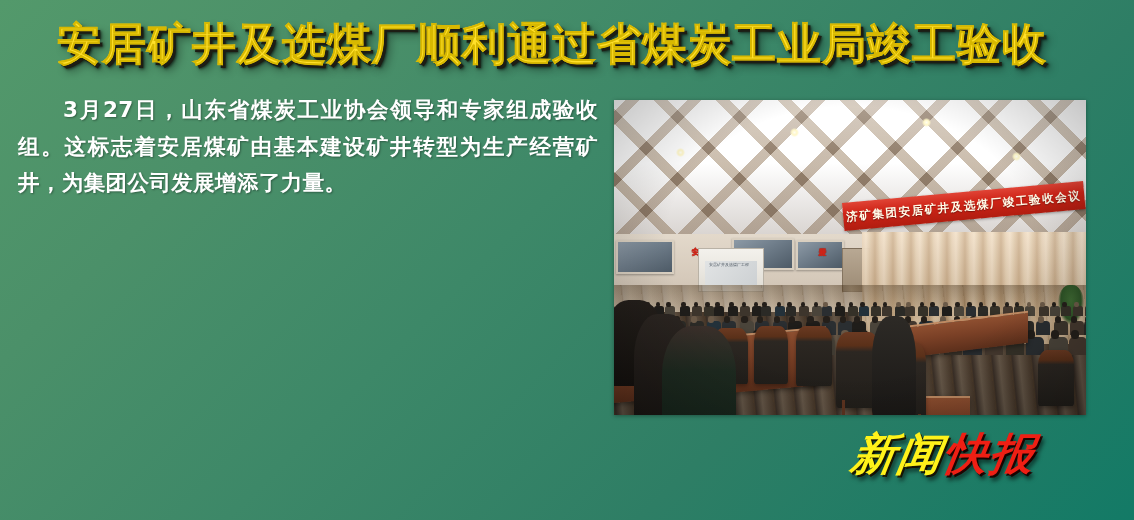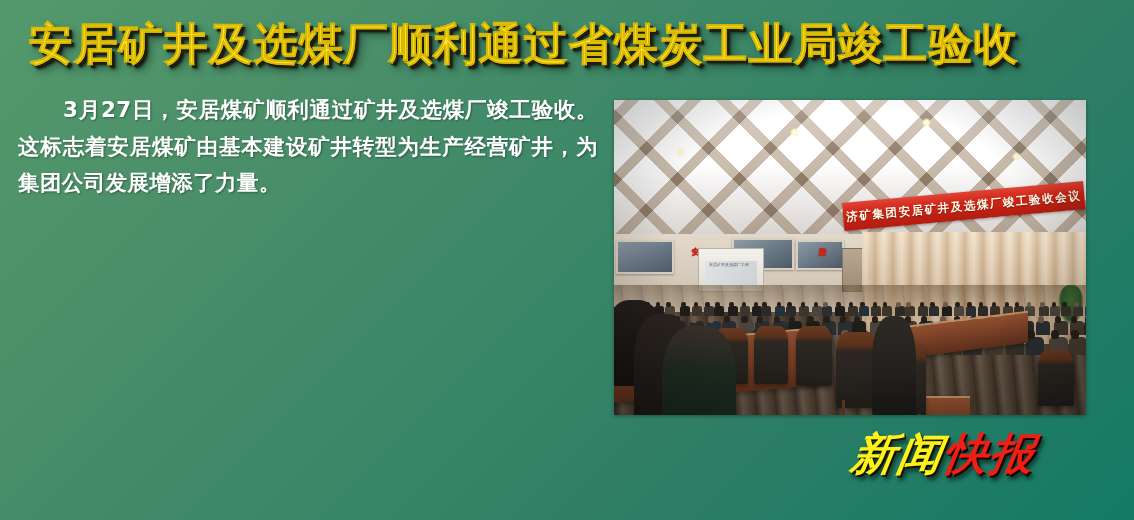--- a/index.html
+++ b/index.html
@@ -18,21 +18,21 @@
   }
 
   
   #title-bar {
     position: absolute;
     left: 0; top: 8px;
     width: 1047px;
     height: 72px;
     display: flex;
     align-items: center;
-    justify-content: center;
+    justify-content: flex-end;
   }
   #title-text {
     font-size: 44px;
     font-weight: bold;
     letter-spacing: 1px;
     color: #ffe02a;
     white-space: nowrap;
     text-shadow:
       3px 3px 0 #1d1d14,
       4px 4px 3px rgba(0,0,0,0.65),
@@ -284,21 +284,21 @@
 </head>
 <body>
 
 <div id="stage">
 
   <div id="title-bar">
     <div id="title-text">安居矿井及选煤厂顺利通过省煤炭工业局竣工验收</div>
   </div>
 
   <div id="article">
-    <p class="para">3月27日，安居煤矿顺利通过矿井及选煤厂竣工验收。这标志着安居煤矿由基本建设矿井转型为生产经营矿井，为集团公司发展增添了力量。</p>
+    <p class="para">3月27日，山东省煤炭工业协会领导和专家组成验收组。这标志着安居煤矿由基本建设矿井转型为生产经营矿井，为集团公司发展增添了力量。</p>
   </div>
 
   <div id="photo">
     <div id="photo-inner">
 
       <div class="ceiling">
         <div class="ceil-grid"></div>
         <div class="ceil-shade"></div>
         <div class="downlight" style="left:62px;top:48px;"></div>
         <div class="downlight" style="left:176px;top:28px;"></div>

